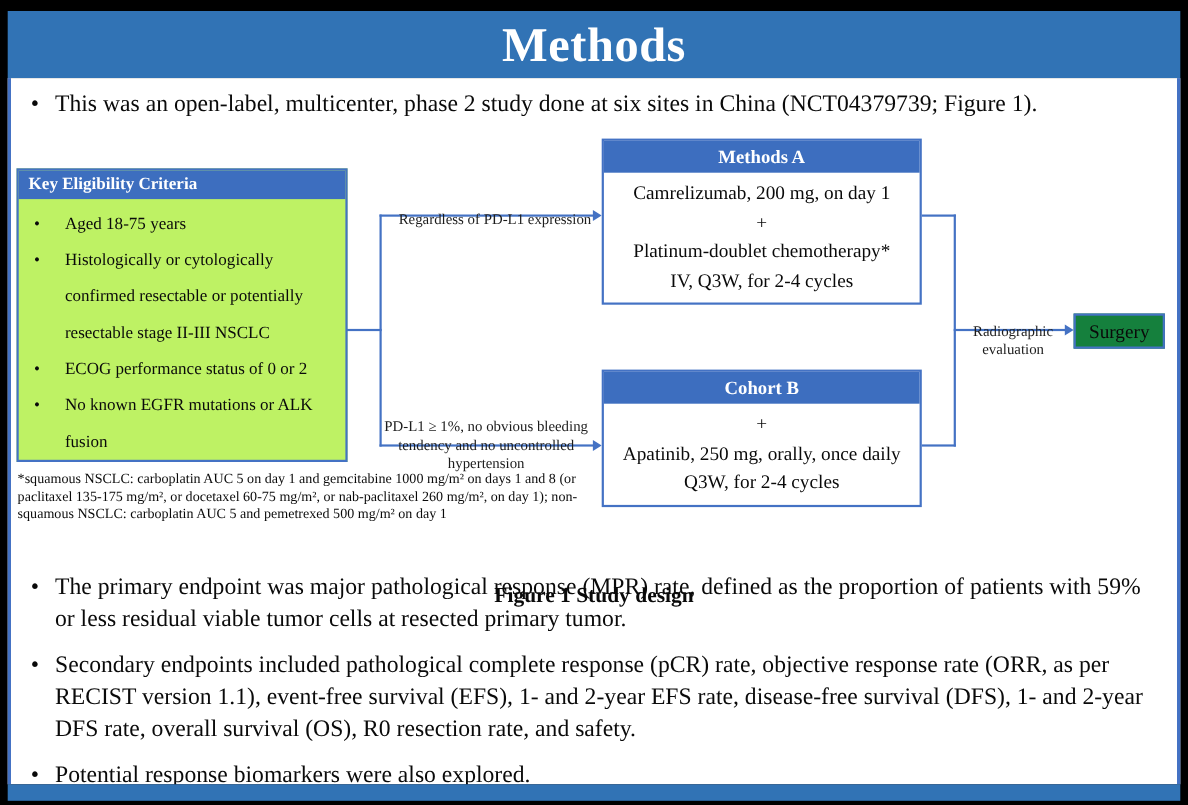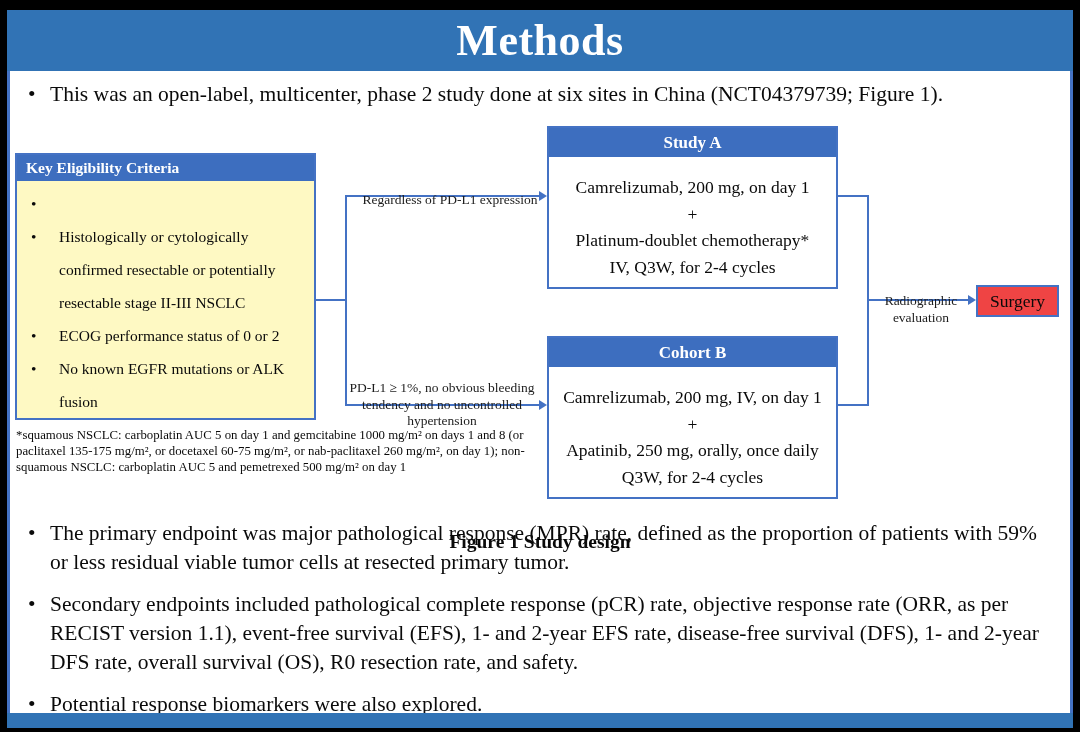--- a/index.html
+++ b/index.html
@@ -18,37 +18,37 @@
   }
   .footerbar { position:absolute; left:7px; top:713px; width:1066px; height:15px; background:#3173B5; }
 
   .bullet-row { display:flex; }
   .bmark { width:22px; flex:none; }
 
   .intro { position:absolute; left:28px; top:80px; width:1025px; font-size:21.5px; line-height:29px; }
 
   
   .kebox { position:absolute; left:15px; top:153px; width:301px; height:267px;
-    border:2px solid #4472C4; box-sizing:border-box; background:#fef9c3; }
+    border:2px solid #4472C4; box-sizing:border-box; background:#bef264; }
   .kehdr { height:26px; background:#3D6EBF; color:#fff; font-weight:bold; font-size:15.5px;
     display:flex; align-items:center; padding-left:9px; }
   .kebody { padding:6px 4px 0 12px; font-size:15.5px; line-height:33px; }
   .krow { display:flex; }
   .kb { width:28px; flex:none; padding-left:2px; }
 
   
   .cohort { position:absolute; width:291px; border:2px solid #4472C4; box-sizing:border-box; background:#fff; }
   .cohdr { height:29px; background:#3D6EBF; color:#fff; font-weight:bold; font-size:17px;
     display:flex; align-items:center; justify-content:center; }
-  .cobody { text-align:center; font-size:17.5px; line-height:26.5px; padding-top:17px; padding-bottom:7px; }
+  .cobody { text-align:center; font-size:17.5px; line-height:26.5px; padding-top:5px; padding-bottom:7px; }
   #cohortA { left:547px; top:126px; }
   #cohortB { left:547px; top:336px; }
 
   .surgery { position:absolute; left:976px; top:285px; width:83px; height:32px;
-    border:2px solid #4472C4; box-sizing:border-box; background:#ef4444;
+    border:2px solid #4472C4; box-sizing:border-box; background:#15803d;
     display:flex; align-items:center; justify-content:center; font-size:17.5px; }
 
   
   .line { position:absolute; background:#4472C4; }
   .arrow { position:absolute; width:0; height:0;
     border-top:5px solid transparent; border-bottom:5px solid transparent; border-left:8px solid #4472C4; }
 
   .lbl { position:absolute; text-align:center; font-size:13.5px; line-height:16.5px; color:#1c1c1c;margin-top:36px; }
   #lbl-top    { left:357px; top:156px; width:186px; }
   #lbl-bottom { left:348px; top:344px; width:188px; }
@@ -74,20 +74,21 @@
   <div class="intro bullet-row">
     <span class="bmark">•</span>
     <span>This was an open-label, multicenter, phase 2 study done at six sites in China (NCT04379739; Figure 1).</span>
   </div>
 
   <div class="kebox">
     <div class="kehdr">Key Eligibility Criteria</div>
     <div class="kebody">
       <div class="krow">
         <span class="kb">•</span>
+        <span>Aged 18-75 years</span>
       </div>
       <div class="krow">
         <span class="kb">•</span>
         <span>Histologically or cytologically confirmed resectable or potentially resectable stage II-III NSCLC</span>
       </div>
       <div class="krow">
         <span class="kb">•</span>
         <span>ECOG performance status of 0 or 2</span>
       </div>
       <div class="krow">
@@ -107,33 +108,32 @@
   <div class="line" style="left:835px; top:404px; width:34px; height:2px;"></div>
   <div class="line" style="left:867px; top:195px; width:2px; height:211px;"></div>
   <div class="line" style="left:867px; top:299px; width:102px; height:2px;"></div>
   <div class="arrow" style="left:968px; top:295px;"></div>
 
   <div class="lbl" id="lbl-top">Regardless of PD-L1 expression</div>
   <div class="lbl" id="lbl-bottom">PD-L1 ≥ 1%, no obvious bleeding tendency and no uncontrolled hypertension</div>
   <div class="lbl" id="lbl-radio">Radiographic evaluation</div>
 
   <div class="cohort" id="cohortA">
-    <div class="cohdr">Study A</div>
+    <div class="cohdr">Methods A</div>
     <div class="cobody">
       <div>Camrelizumab, 200 mg, on day 1</div>
       <div>+</div>
       <div>Platinum-doublet chemotherapy*</div>
       <div>IV, Q3W, for 2-4 cycles</div>
     </div>
   </div>
 
   <div class="cohort" id="cohortB">
     <div class="cohdr">Cohort B</div>
     <div class="cobody">
-      <div>Camrelizumab, 200 mg, IV, on day 1</div>
       <div>+</div>
       <div>Apatinib, 250 mg, orally, once daily</div>
       <div>Q3W, for 2-4 cycles</div>
     </div>
   </div>
 
   <div class="surgery">
     <span>Surgery</span>
   </div>
 

